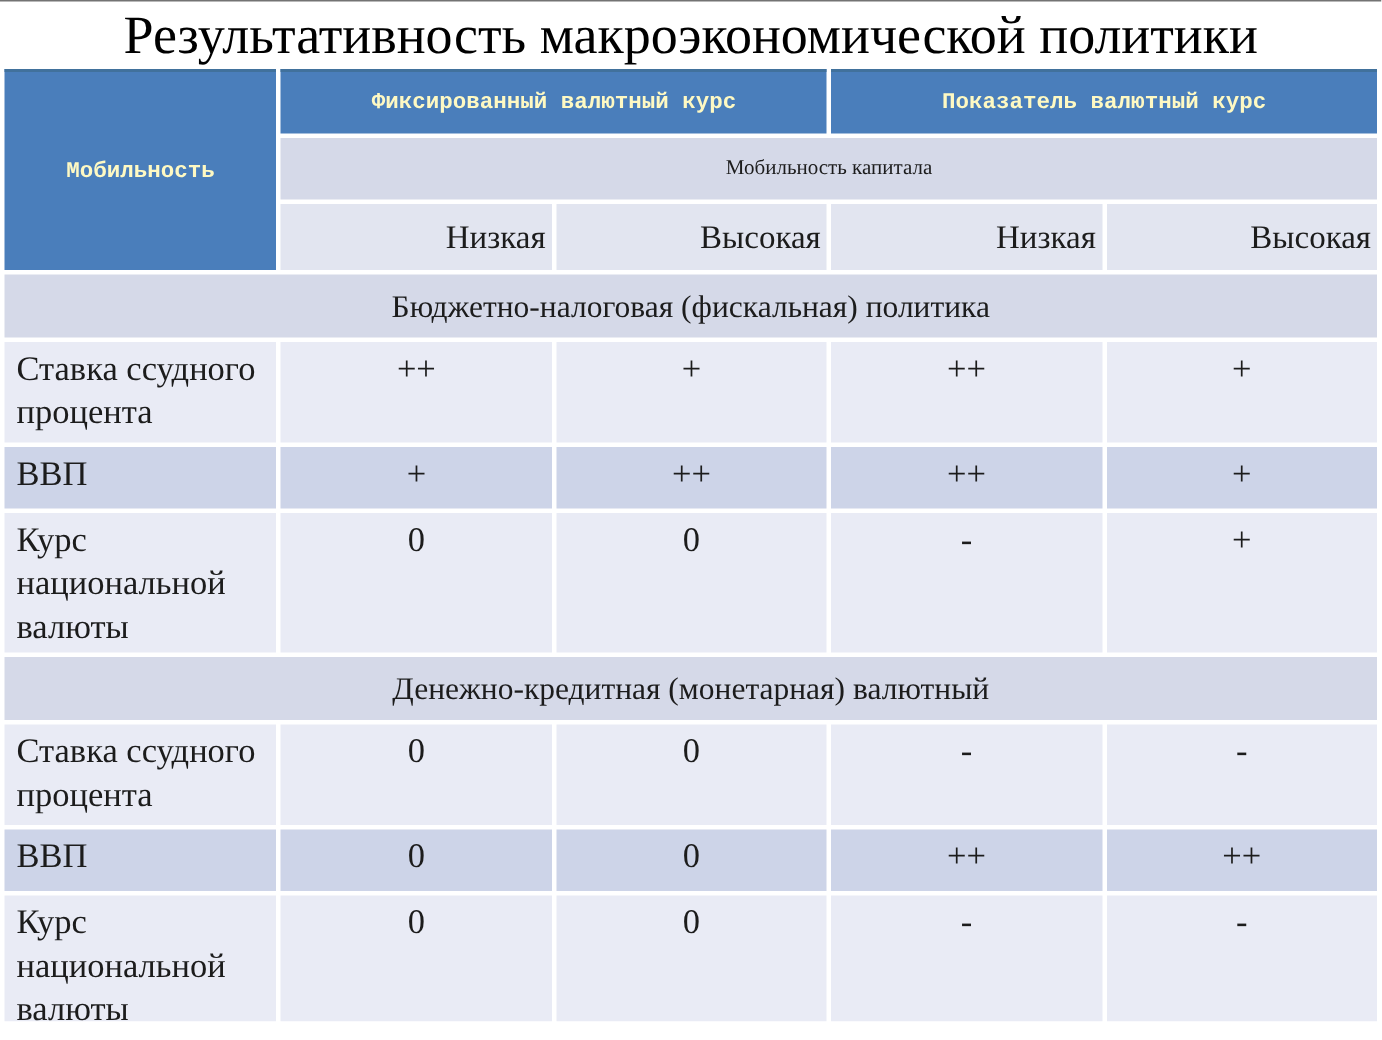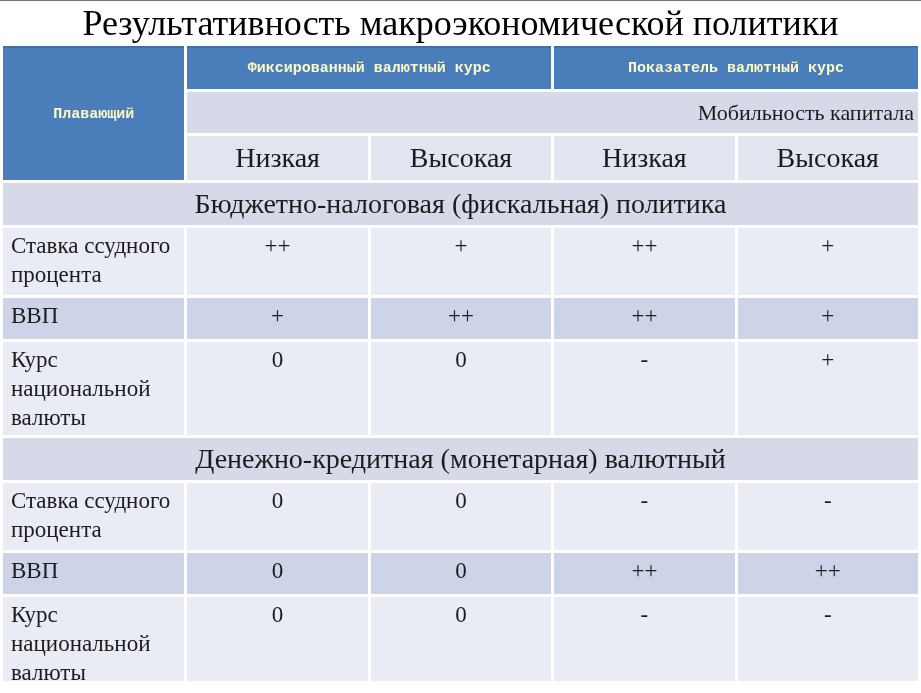--- a/index.html
+++ b/index.html
@@ -54,23 +54,23 @@
     vertical-align: middle;
     font-family: Liberation Mono, monospace;
   }
 
   
   .band-mid   { background: #d5d9e8; }
   .band-sub   { background: #e2e5f0; }
   .band-light { background: #e9ebf5; }
   .band-med   { background: #cdd4e8; }
 
-  tr.row-grouphdr th { text-align: right; vertical-align: middle; font-size: 22px; }
-  tr.row-subhdr  th { text-align: center; vertical-align: middle; font-size: 28px; margin-top: 30px; }
-  tr.row-section td { text-align: center; vertical-align: middle; font-size: 28px; }
+  tr.row-grouphdr th { text-align: center; vertical-align: middle; font-size: 14px; }
+  tr.row-subhdr  th { text-align: right; vertical-align: middle; font-size: 22px; margin-top: 30px; }
+  tr.row-section td { text-align: center; vertical-align: middle; font-size: 21px; }
 
   tr.row-h1      { height: 43px; }
   tr.row-grouphdr{ height: 41px; }
   tr.row-subhdr  { height: 44px; }
   tr.row-section { height: 42px; }
   tr.row-tall    { height: 67px; }
   tr.row-short   { height: 41px; }
   tr.row-xtall   { height: 93px; }
 
   td.label-cell {
@@ -97,21 +97,21 @@
     <colgroup>
       <col class="c0">
         <col>
         <col>
         <col>
         <col>
     </colgroup>
     <tbody>
 
       <tr class="row-h1">
-        <th class="hdr-blue" rowspan="3">Плавающий</th>
+        <th class="hdr-blue" rowspan="3">Мобильность</th>
         <th class="hdr-blue" colspan="2">Фиксированный валютный курс</th>
         <th class="hdr-blue" colspan="2">Показатель валютный курс</th>
       </tr>
 
       <tr class="row-grouphdr">
         <th class="band-mid" colspan="4">Мобильность капитала</th>
       </tr>
 
       <tr class="row-subhdr">
         <th class="band-sub">Низкая</th>

